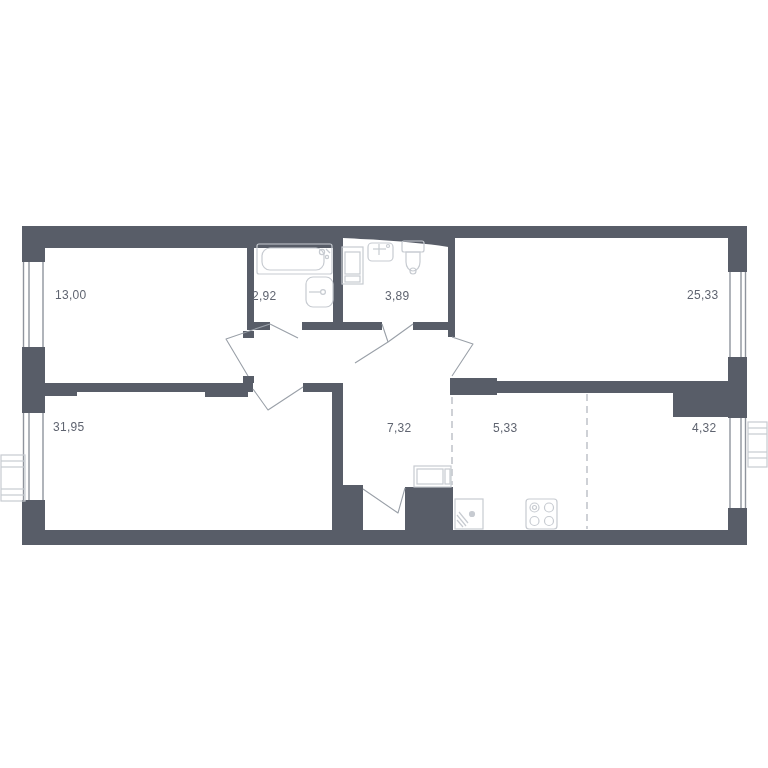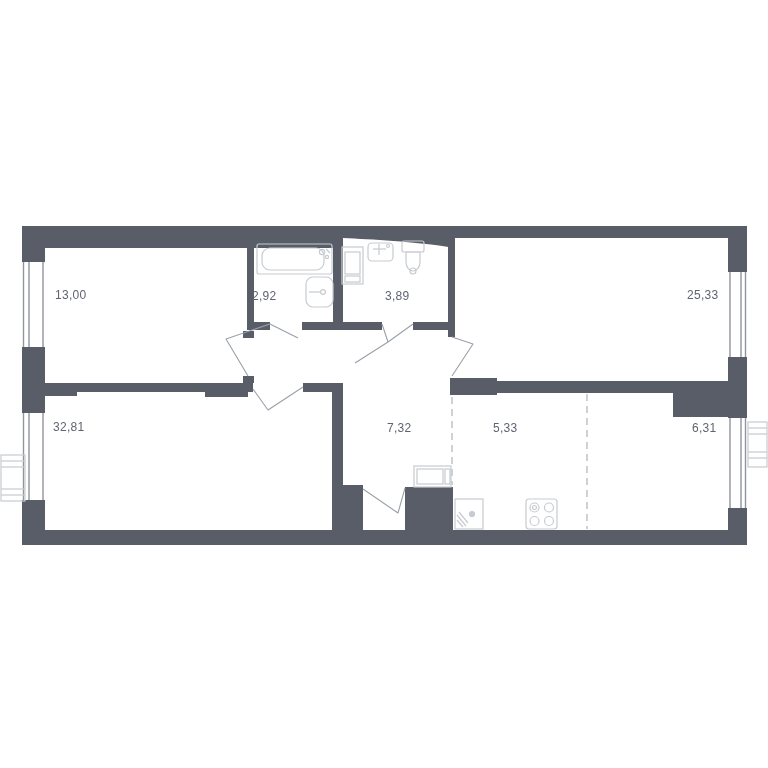--- a/index.html
+++ b/index.html
@@ -179,18 +179,18 @@
         <line x1="748" y1="452" x2="767" y2="452"></line>
         <line x1="748" y1="458" x2="767" y2="458"></line>
       </g>
     </g>
   </svg>
 
   <div class="room-label" style="left:55px;  top:288px">13,00</div>
   <div class="room-label" style="left:252px; top:289px">2,92</div>
   <div class="room-label" style="left:385px; top:289px">3,89</div>
   <div class="room-label" style="left:687px; top:288px">25,33</div>
-  <div class="room-label" style="left:53px;  top:420px">32,81</div>
+  <div class="room-label" style="left:53px;  top:420px">31,95</div>
   <div class="room-label" style="left:387px; top:421px">7,32</div>
   <div class="room-label" style="left:493px; top:421px">5,33</div>
-  <div class="room-label" style="left:692px; top:421px">6,31</div>
+  <div class="room-label" style="left:692px; top:421px">4,32</div>
 
 </div>
 
 </body></html>

